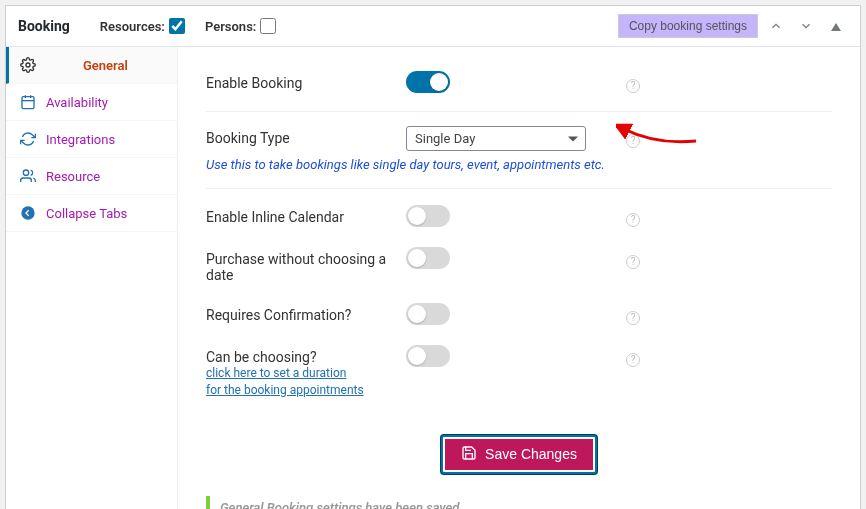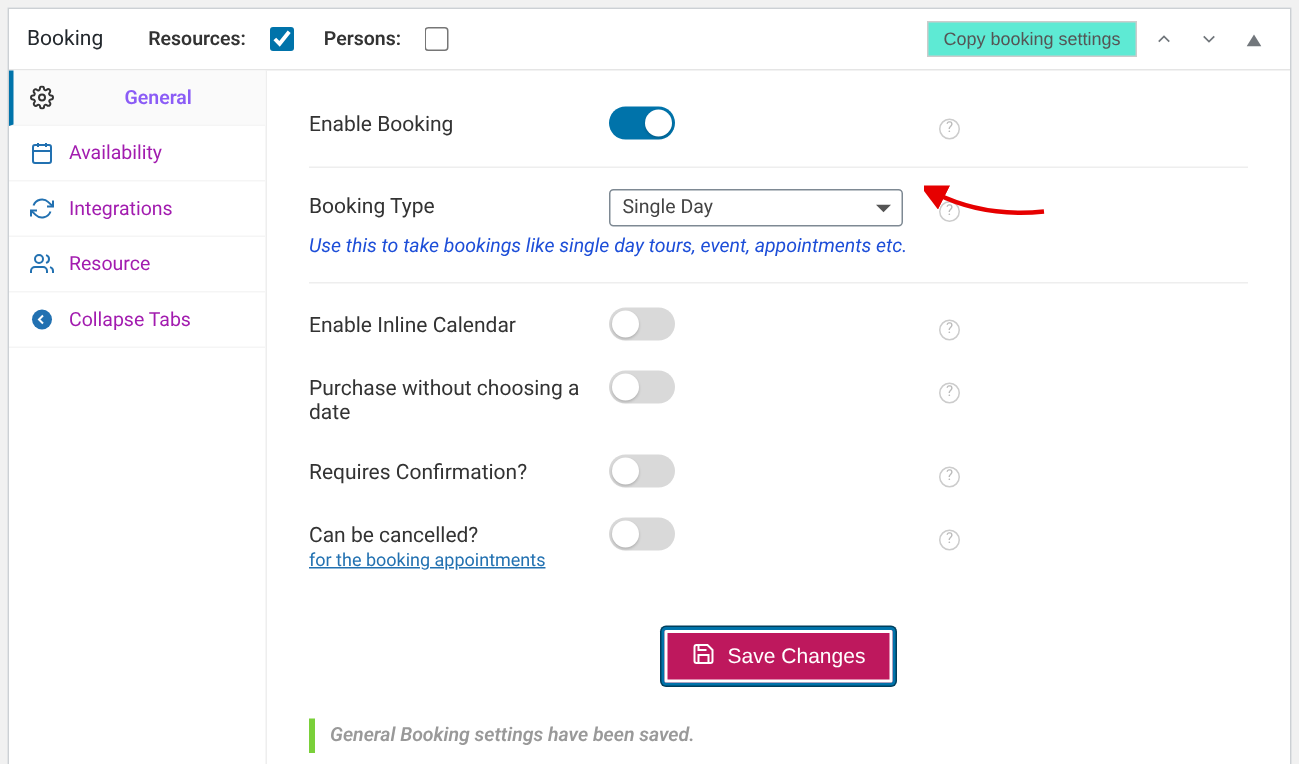--- a/index.html
+++ b/index.html
@@ -1,44 +1,44 @@
 <!DOCTYPE html>
 <html><head>
   <meta charset="utf-8">
   <style>
     * { box-sizing: border-box; margin: 0; padding: 0; }
     body { font-family: -apple-system, BlinkMacSystemFont, "Segoe UI", Roboto, sans-serif; font-size: 13px; color: #444; background: #f1f1f1; }
     .panel { background: #fff; border: 1px solid #ccd0d4; margin: 5px; box-shadow: 0 1px 1px rgba(0,0,0,0.04); width: 856px; }
     .panel-header { display: flex; align-items: center; padding: 8px 12px; border-bottom: 1px solid #e5e5e5; }
-    .panel-header h3 { font-size: 14px; font-weight: 400; color: #23282d; flex: 0 0 auto; margin-right: 30px; }
+    .panel-header h3 { font-size: 14px; font-weight: 700; color: #23282d; flex: 0 0 auto; margin-right: 30px; }
     .hdr-checks { display: flex; align-items: center; gap: 20px; flex: 1; }
-    .hdr-check { display: flex; align-items: center; gap: 16px; font-weight: 600; color: #333; }
+    .hdr-check { display: flex; align-items: center; gap: 4px; font-weight: 600; color: #333; }
     .hdr-check input { width: 16px; height: 16px; accent-color: #0073aa; }
     .hdr-right { display: flex; align-items: center; gap: 6px; }
-    .btn-copy { background: #5eead4; border: 1px solid #ccc; color: #555; padding: 4px 10px; font-size: 12px; cursor: pointer; border-radius: 0; }
+    .btn-copy { background: #c4b5fd; border: 1px solid #ccc; color: #555; padding: 4px 10px; font-size: 12px; cursor: pointer; border-radius: 0; }
     .hdr-icon { width: 24px; height: 24px; display: inline-flex; align-items: center; justify-content: center; color: #72777c; cursor: pointer; }
     .body { display: flex; }
     .sidebar { width: 172px; border-right: 1px solid #eee; padding: 0; }
     .sidebar ul { list-style: none; }
     .sidebar li { padding: 10px 14px; display: flex; align-items: center; gap: 10px; cursor: pointer; color: #a21caf; font-size: 13px; border-bottom: 1px solid #f5f5f5; }
-    .sidebar li.active { background: #fafafa; border-left: 3px solid #0073aa; padding-left: 11px; color: #8b5cf6; font-weight: 600; gap: 47px; }
+    .sidebar li.active { background: #fafafa; border-left: 3px solid #0073aa; padding-left: 11px; color: #c2410c; font-weight: 600; gap: 47px; }
     .sidebar li.active .side-icon { color: #333; }
     .side-icon { width: 16px; height: 16px; display: inline-flex; align-items: center; justify-content: center; color: #2271b1; }
     .main { flex: 1; padding: 14px 28px 20px 28px; position: relative; }
     .form-row { display: flex; align-items: flex-start; padding: 10px 0; }
     .form-row.with-border { border-bottom: 1px solid #eee; padding-bottom: 18px; margin-bottom: 4px; }
     .form-label { width: 200px; font-size: 14px; color: #333; padding-top: 4px; }
     .form-control { width: 220px; position: relative; }
     .form-help { width: 60px; text-align: left; color: #bbb; padding-top: 6px; }
     .help-circle { display: inline-flex; width: 14px; height: 14px; border: 1px solid #ccc; border-radius: 50%; align-items: center; justify-content: center; font-size: 10px; color: #bbb; cursor: help; }
     .toggle { position: relative; width: 44px; height: 22px; background: #d9d9d9; border-radius: 11px; cursor: pointer; }
     .toggle::after { content: ''; position: absolute; top: 2px; left: 2px; width: 18px; height: 18px; background: #fff; border-radius: 50%; transition: 0.2s; box-shadow: 0 1px 2px rgba(0,0,0,0.2); }
     .toggle.on { background: #0073aa; }
     .toggle.on::after { left: 24px; }
-    .select { width: 196px; border: 1px solid #7e8993; border-radius: 3px; padding: 4px 24px 4px 8px; font-size: 13px; background: #fff; appearance: none; position: relative; cursor: pointer; }
+    .select { width: 180px; border: 1px solid #7e8993; border-radius: 3px; padding: 4px 24px 4px 8px; font-size: 13px; background: #fff; appearance: none; position: relative; cursor: pointer; }
     .select-wrap { position: relative; display: inline-block; }
     .select-wrap::after { content: ''; position: absolute; right: 8px; top: 50%; transform: translateY(-50%); border-left: 5px solid transparent; border-right: 5px solid transparent; border-top: 5px solid #555; pointer-events: none; }
     .hint-row { font-style: italic; color: #1d4ed8; padding-bottom: 16px; border-bottom: 1px solid #eee; margin-bottom: 6px; }
     .link-small { color: #2271b1; text-decoration: underline; font-size: 12px; display: block; line-height: 1.4; cursor: pointer; }
     .arrow { position: absolute; left: 438px; top: 68px; pointer-events: none; }
     .save-wrap { text-align: center; margin-top: 26px; }
     .btn-save { background: #be185d; color: #fff; border: 2px solid #0073aa; outline: 2px solid #fff; outline-offset: -4px; border-radius: 3px; padding: 8px 18px; font-size: 14px; cursor: pointer; display: inline-flex; align-items: center; gap: 8px; box-shadow: 0 0 0 1px #003e5c; }
     .notice { margin-top: 22px; border-left: 4px solid #7ad03a; padding: 4px 10px; background: #fff; color: #999; font-style: italic; font-weight: 600; font-size: 13px; }
   </style>
 </head>
@@ -173,21 +173,22 @@
       <div class="form-row">
         <div class="form-label">Requires Confirmation?</div>
         <div class="form-control">
             <div class="toggle"></div>
           </div>
         <div class="form-help"><span class="help-circle">?</span></div>
       </div>
 
       <div class="form-row" style="align-items:flex-start">
         <div class="form-label">
-          <div>Can be cancelled?</div>
+          <div>Can be choosing?</div>
+          <a class="link-small">click here to set a duration</a>
           <a class="link-small">for the booking appointments</a>
         </div>
         <div class="form-control">
             <div class="toggle"></div>
           </div>
         <div class="form-help"><span class="help-circle">?</span></div>
       </div>
 
       <svg class="arrow" width="90" height="40">
         <defs>

